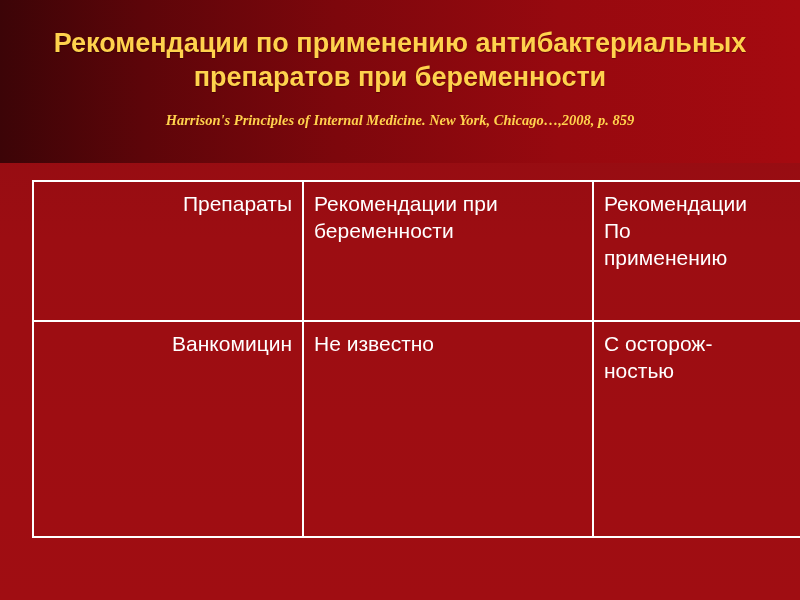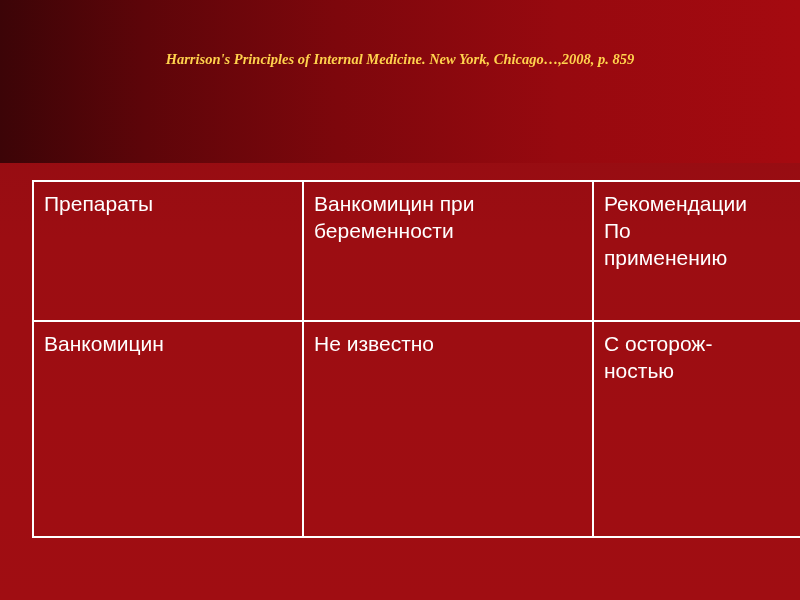--- a/index.html
+++ b/index.html
@@ -39,21 +39,21 @@
   .slide-title {
     color: #ffd24d;
     font-size: 27px;
     font-weight: bold;
     line-height: 34px;
     letter-spacing: 0px;
     padding: 0 28px;
     text-shadow: 0 1px 1px rgba(0,0,0,0.35);
   }
   .slide-subtitle {
-    margin-top: 24px;
+    margin-top: 17px;
     color: #ffd24d;
     font-size: 14.5px;
     font-weight: bold;
     font-style: italic;
     font-family: "Liberation Serif", serif;
     line-height: 18px;
   }
 
   
   .table-wrap {
@@ -69,47 +69,48 @@
   }
   table.drug-table td {
     border: 2px solid #ffffff;
     vertical-align: top;
     color: #ffffff;
     font-size: 21px;
     line-height: 27px;
     padding: 8px 10px 8px 10px;
     background: transparent;
   }
-  td.col-a { width: 248px; }
+  td.col-a { width: 248px; text-align: right; }
   td.col-b { width: 268px; }
   td.col-c { width: 222px; }
   tr.row-head td { height: 122px; }
   tr.row-body td { height: 198px; border-radius: 14px; }
   .cell-line { display: block; }
 </style>
 </head>
 <body>
 
 <div class="slide">
 
   <div class="header-band"></div>
 
   <div class="title-area">
+    <div class="slide-title">Рекомендации по применению антибактериальных препаратов при беременности</div>
     <div class="slide-subtitle">Harrison's Principles of Internal Medicine. New York, Chicago…,2008, p. 859</div>
   </div>
 
   <div class="table-wrap">
     <table class="drug-table">
       <tbody>
         <tr class="row-head">
           <td class="col-a">
             <span class="cell-line">Препараты</span>
           </td>
           <td class="col-b">
-            <span class="cell-line">Ванкомицин при</span>
+            <span class="cell-line">Рекомендации при</span>
             <span class="cell-line">беременности</span>
           </td>
           <td class="col-c">
             <span class="cell-line">Рекомендации</span>
             <span class="cell-line">По</span>
             <span class="cell-line">применению</span>
           </td>
         </tr>
         <tr class="row-body">
           <td class="col-a">

